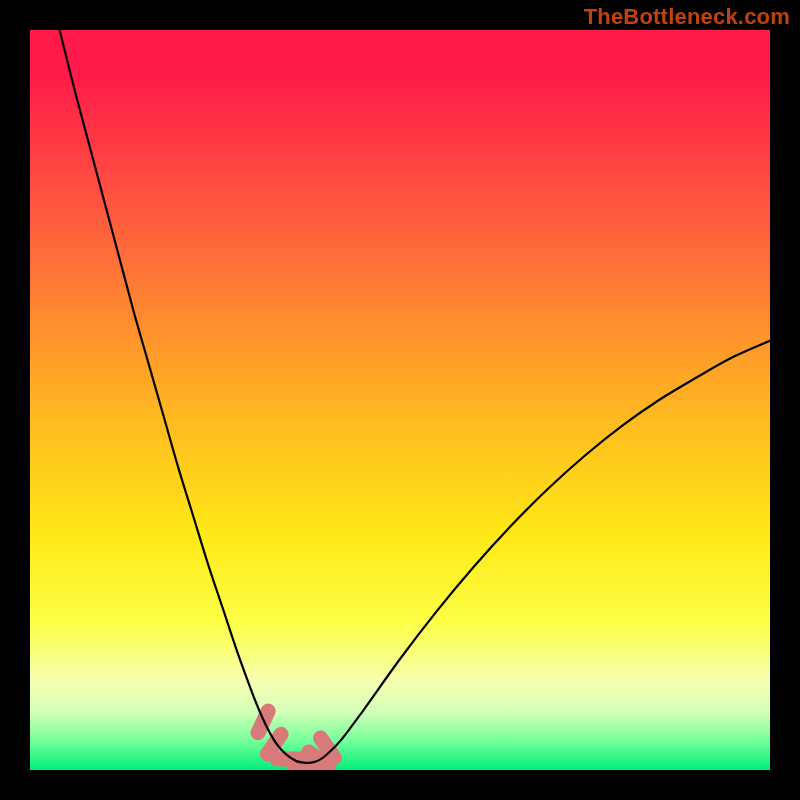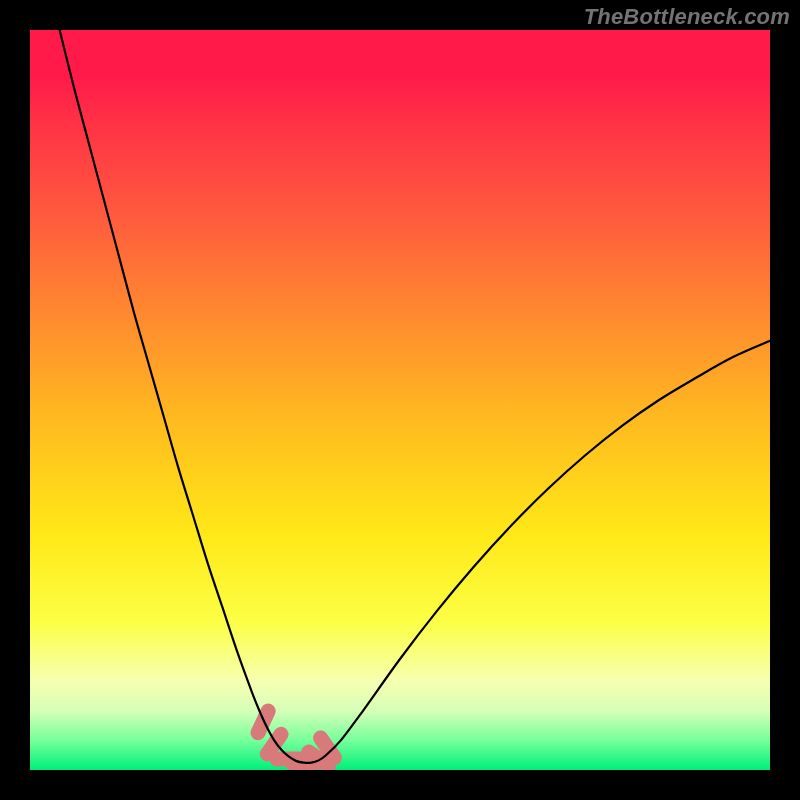--- a/index.html
+++ b/index.html
@@ -39,23 +39,22 @@
       #00ef7a 100%
     );
   }
   .watermark {
     position: absolute;
     top: 4px;
     right: 10px;
     font-family: Arial, Helvetica, sans-serif;
     font-size: 22px;
     font-weight: 600;
-    color: #737373;
+    color: #c2410c;
     letter-spacing: 0.2px;
-    font-style: italic;
   }
   svg.curve {
     position: absolute;
     top: 0;
     left: 0;
   }
 </style>
 </head>
 <body>
 

